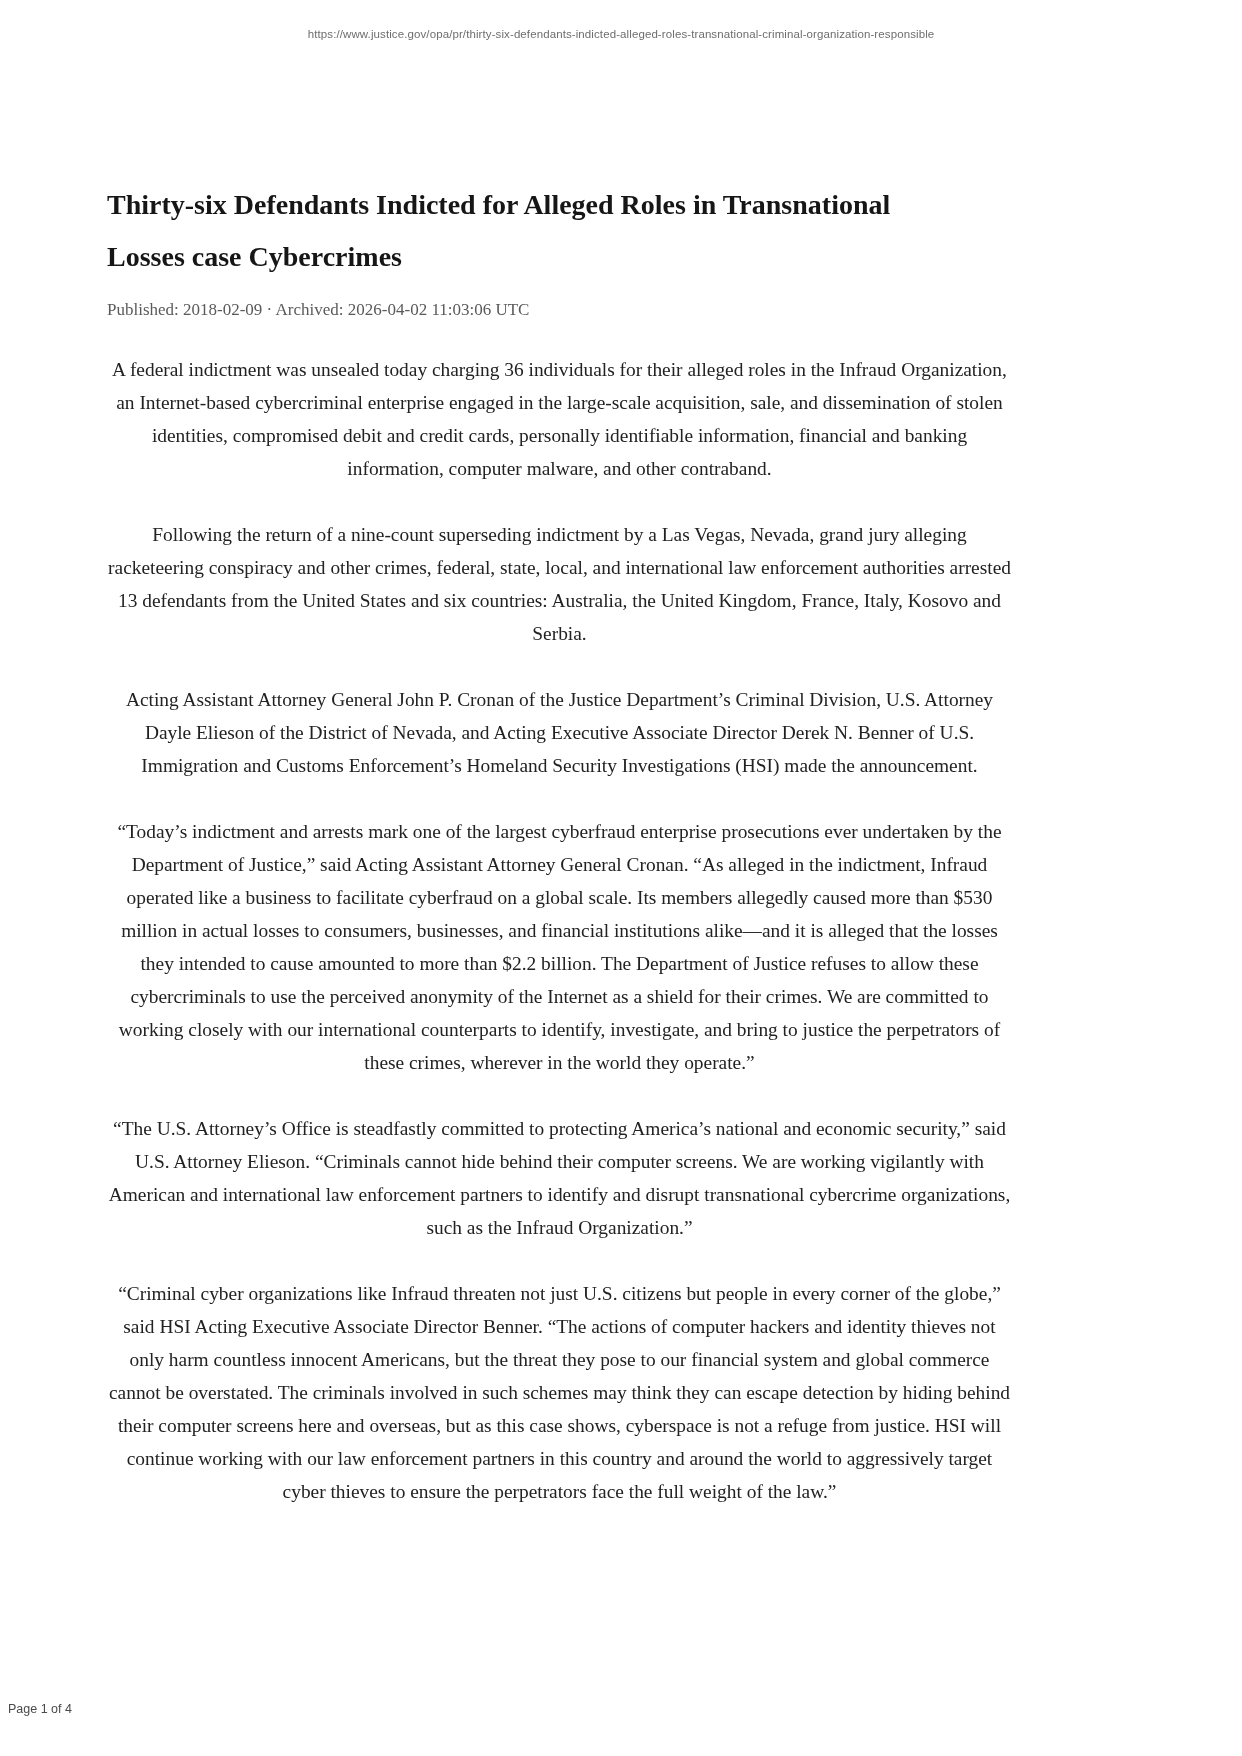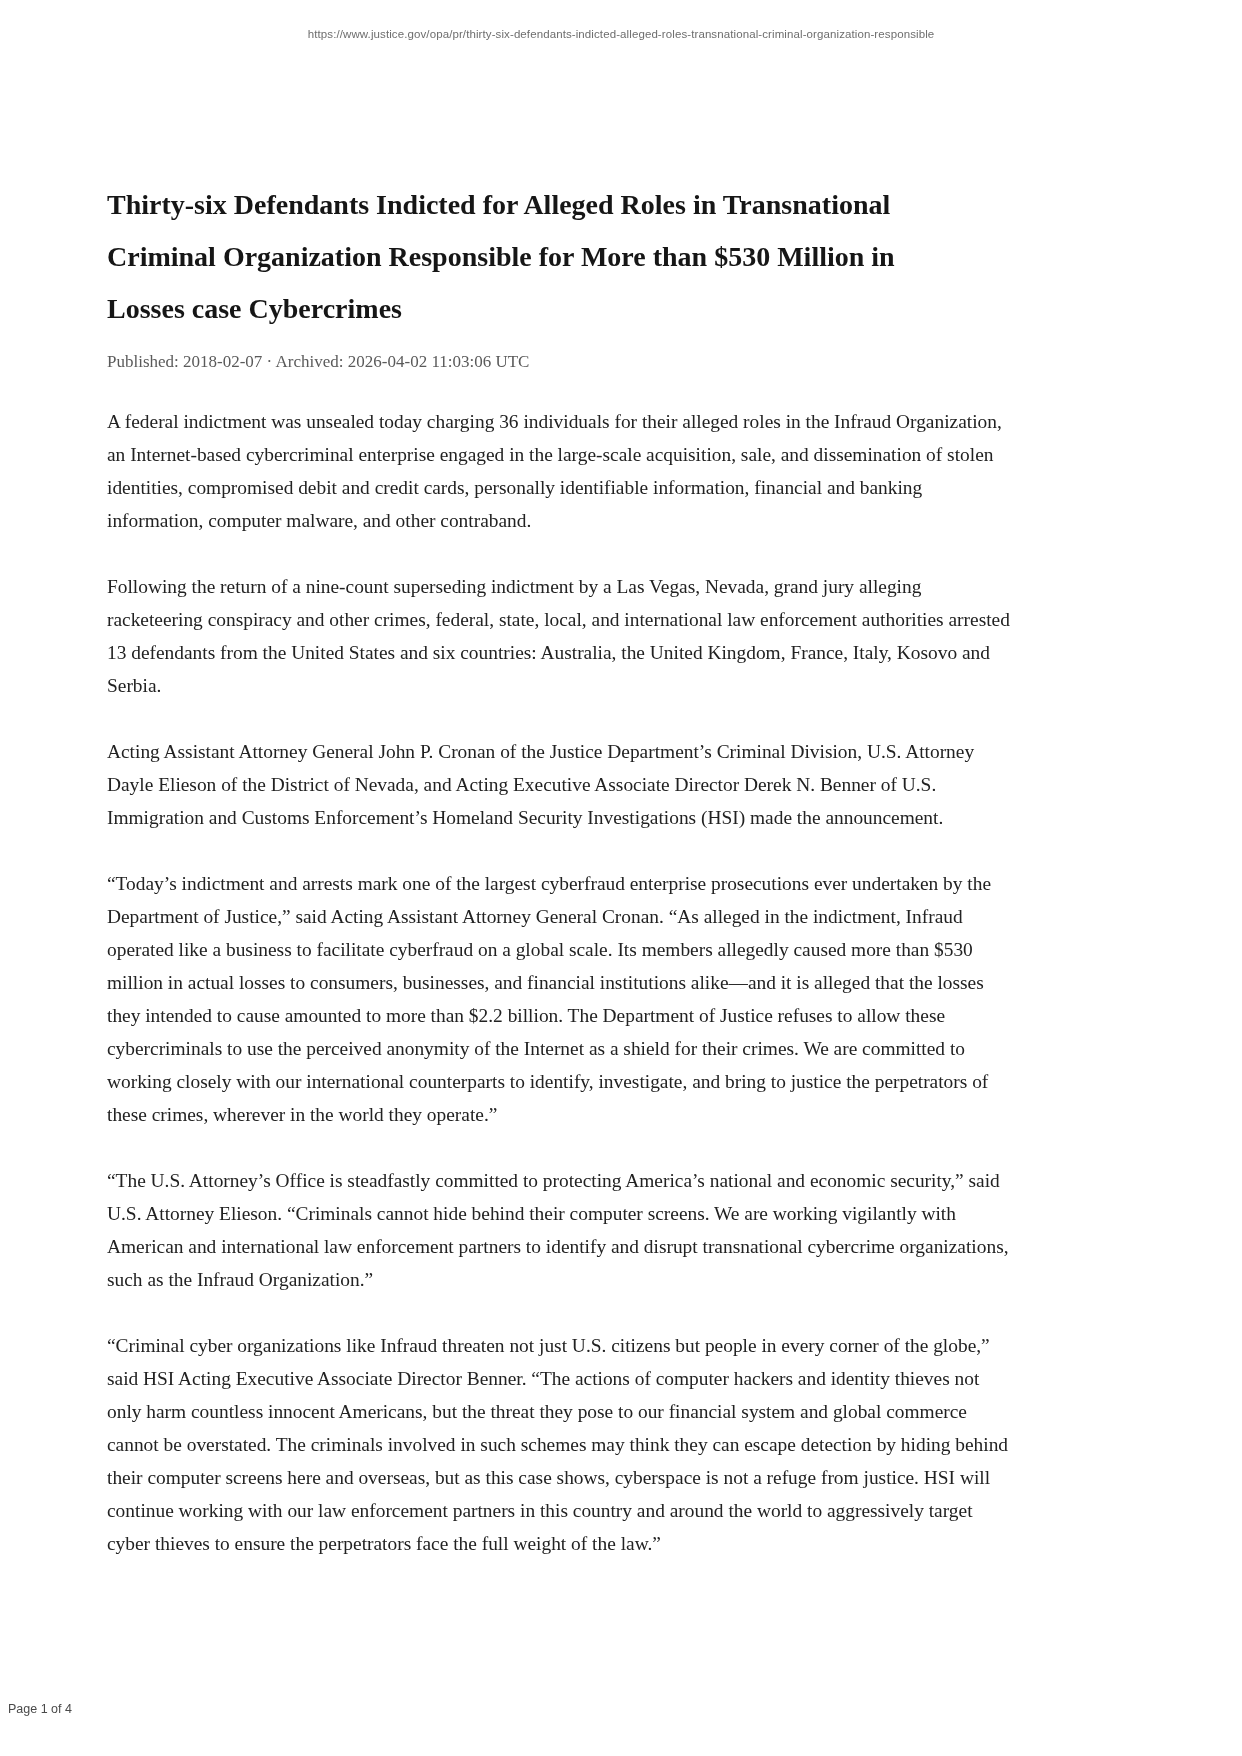--- a/index.html
+++ b/index.html
@@ -48,21 +48,21 @@
     font-size: 17px;
     line-height: 26px;
     color: #5a5a5a;
     margin: 0 0 30px 0;
   }
   .body-para {
     margin: 0 0 33px 0;
     font-size: 19.4px;
     line-height: 33px;
     color: #222222;
-    text-align: left;
+    text-align: center;
   }
   .footer {
     position: absolute;
     left: 8px;
     bottom: 40px;
     width: 100%;
     text-align: left;
     font-family: "Liberation Sans", sans-serif;
     font-size: 12.5px;
     color: #4a4a4a;
@@ -72,25 +72,24 @@
 <body>
 
 <div class="page">
 
   <div class="url-header">https://www.justice.gov/opa/pr/thirty-six-defendants-indicted-alleged-roles-transnational-criminal-organization-responsible</div>
 
   <div class="content">
 
     <h1 class="title">
       <span class="title-line">Thirty-six Defendants Indicted for Alleged Roles in Transnational</span>
-      <span class="title-line">Criminal Organization Responsible for More than $530 Million in</span>
       <span class="title-line">Losses case Cybercrimes</span>
     </h1>
 
-    <div class="meta">Published: 2018-02-07 · Archived: 2026-04-02 11:03:06 UTC</div>
+    <div class="meta">Published: 2018-02-09 · Archived: 2026-04-02 11:03:06 UTC</div>
 
     <p class="body-para">A federal indictment was unsealed today charging 36 individuals for their alleged roles in the Infraud Organization, an Internet-based cybercriminal enterprise engaged in the large-scale acquisition, sale, and dissemination of stolen identities, compromised debit and credit cards, personally identifiable information, financial and banking information, computer malware, and other contraband.</p>
 
     <p class="body-para">Following the return of a nine-count superseding indictment by a Las Vegas, Nevada, grand jury alleging racketeering conspiracy and other crimes, federal, state, local, and international law enforcement authorities arrested 13 defendants from the United States and six countries: Australia, the United Kingdom, France, Italy, Kosovo and Serbia.</p>
 
     <p class="body-para">Acting Assistant Attorney General John P. Cronan of the Justice Department’s Criminal Division, U.S. Attorney Dayle Elieson of the District of Nevada, and Acting Executive Associate Director Derek N. Benner of U.S. Immigration and Customs Enforcement’s Homeland Security Investigations (HSI) made the announcement.</p>
 
     <p class="body-para">“Today’s indictment and arrests mark one of the largest cyberfraud enterprise prosecutions ever undertaken by the Department of Justice,” said Acting Assistant Attorney General Cronan.  “As alleged in the indictment, Infraud operated like a business to facilitate cyberfraud on a global scale.  Its members allegedly caused more than $530 million in actual losses to consumers, businesses, and financial institutions alike—and it is alleged that the losses they intended to cause amounted to more than $2.2 billion.  The Department of Justice refuses to allow these cybercriminals to use the perceived anonymity of the Internet as a shield for their crimes.  We are committed to working closely with our international counterparts to identify, investigate, and bring to justice the perpetrators of these crimes, wherever in the world they operate.”</p>
 
     <p class="body-para">“The U.S. Attorney’s Office is steadfastly committed to protecting America’s national and economic security,” said U.S. Attorney Elieson. “Criminals cannot hide behind their computer screens. We are working vigilantly with American and international law enforcement partners to identify and disrupt transnational cybercrime organizations, such as the Infraud Organization.”</p>

